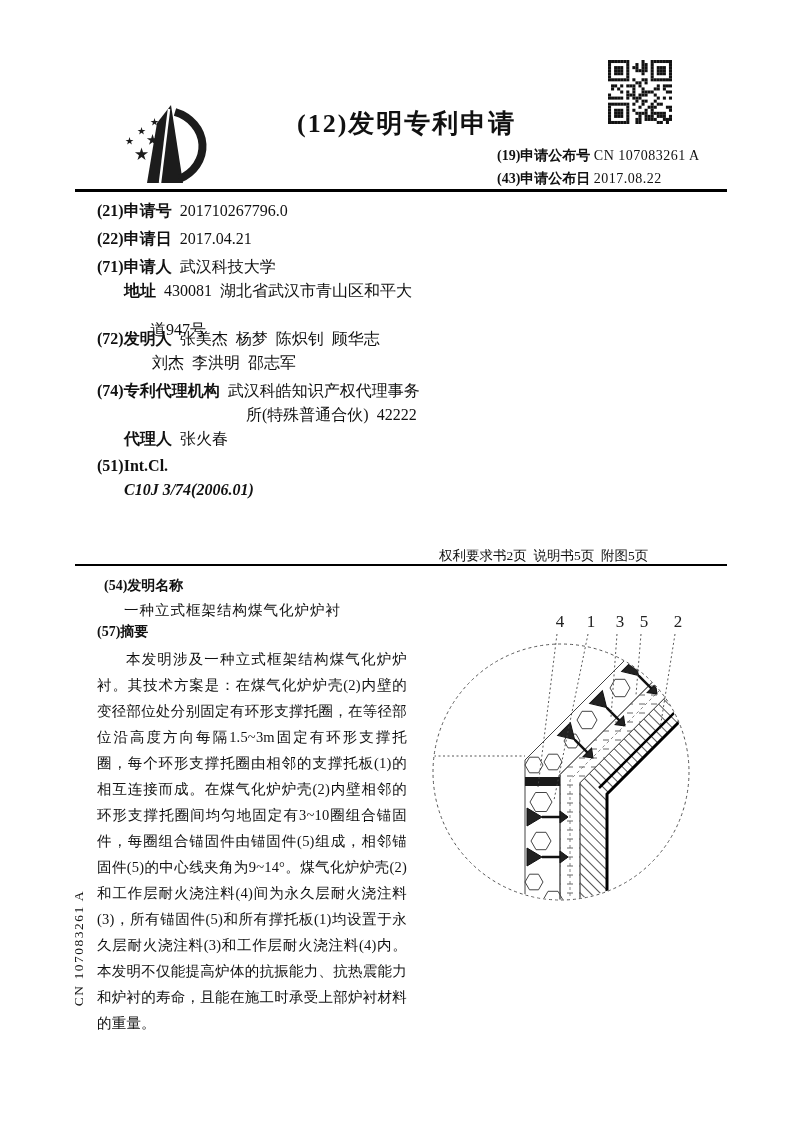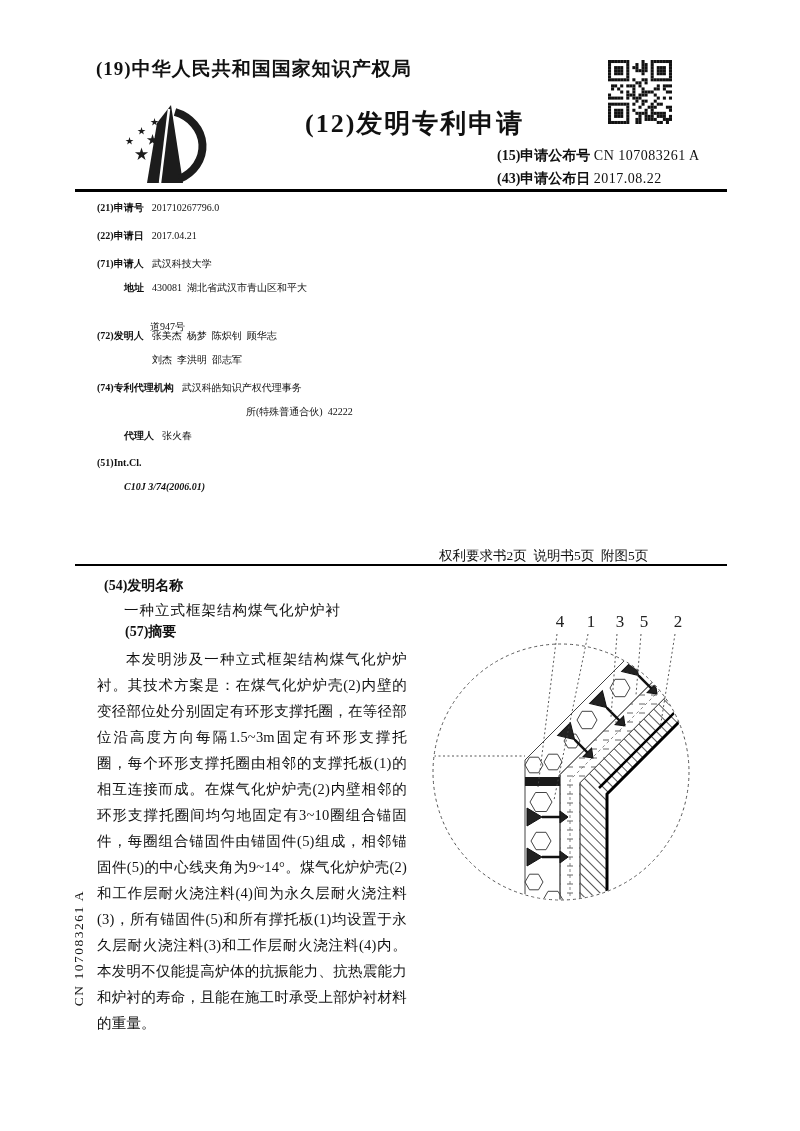--- a/index.html
+++ b/index.html
@@ -4,47 +4,46 @@
 <style>
   html,body{margin:0;padding:0;background:#888;}
   .page{
     position:relative;width:800px;height:1131px;margin:0 auto;
     background:#ffffff;overflow:hidden;
     font-family:"Liberation Serif","DejaVu Serif",serif;color:#111;
   }
   .abs{position:absolute;}
   .pre{white-space:pre;}
   .office{font-size:19px;font-weight:bold;letter-spacing:1px;}
-  .doctype{font-size:26px;font-weight:bold;letter-spacing:2px;margin-left:8px;}
+  .doctype{font-size:26px;font-weight:bold;letter-spacing:2px;}
   .publine{font-size:14px;white-space:pre;}
   .publine .lbl{font-weight:bold;}
   .publine .val{letter-spacing:0.5px;}
   .rule{background:#000;}
-  .row{font-size:10px;white-space:pre;}
+  .row{font-size:16px;white-space:pre;}
   .row .lbl{font-weight:bold;}
   .row .val{margin-left:8px;}
   .pages{font-size:13.5px;text-align:center;white-space:pre;}
   .sec-lbl{font-size:14px;font-weight:bold;}
   .inv-title{font-size:14.5px;letter-spacing:1px;}
   .abstract{
     width:310px;font-size:14.5px;line-height:26px;
     text-align:justify;text-indent:2em;letter-spacing:0.2px;
   }
   .sidecode{
     width:130px;height:16px;transform:rotate(-90deg);
     font-size:13.5px;letter-spacing:1.5px;text-align:center;
   }
   .ital{font-style:italic;font-weight:bold;}
 </style>
 </head>
 <body>
 
 <div class="page">
 
-  <div class="abs office" style="left:96px;top:56px;">(19)中华人民共和国国家知识产权局</div>
 
   <svg class="abs" style="left:112px;top:96px;" width="120" height="96" viewBox="0 0 120 96">
     <polygon points="45,27 59,9 71,87 35,87" fill="#1c1c1c"></polygon>
     <line x1="57" y1="13" x2="48" y2="87" stroke="#ffffff" stroke-width="2.5"></line>
     <path d="M63,16 A40,36 0 0 1 67,83" fill="none" stroke="#1c1c1c" stroke-width="8"></path>
     <text x="38" y="29" font-size="9" fill="#1c1c1c">★</text>
     <text x="25" y="38" font-size="9" fill="#1c1c1c">★</text>
     <text x="13" y="48" font-size="9" fill="#1c1c1c">★</text>
     <text x="34" y="48" font-size="13" fill="#1c1c1c">★</text>
     <text x="22" y="63" font-size="15" fill="#1c1c1c">★</text>
@@ -263,21 +262,21 @@
       <rect x="18" y="57" width="3" height="3" fill="#111"></rect>
       <rect x="0" y="60" width="3" height="3" fill="#111"></rect>
       <rect x="3" y="60" width="3" height="3" fill="#111"></rect>
       <rect x="6" y="60" width="3" height="3" fill="#111"></rect>
       <rect x="9" y="60" width="3" height="3" fill="#111"></rect>
       <rect x="12" y="60" width="3" height="3" fill="#111"></rect>
       <rect x="15" y="60" width="3" height="3" fill="#111"></rect>
       <rect x="18" y="60" width="3" height="3" fill="#111"></rect>
     </svg>
 
-  <div class="abs publine" style="left:497px;top:147px;"><span class="lbl">(15)申请公布号</span><span> </span><span class="val">CN 107083261 A</span></div>
+  <div class="abs publine" style="left:497px;top:147px;"><span class="lbl">(19)申请公布号</span><span> </span><span class="val">CN 107083261 A</span></div>
   <div class="abs publine" style="left:497px;top:170px;"><span class="lbl">(43)申请公布日</span><span> </span><span class="val">2017.08.22</span></div>
 
   <div class="abs rule" style="left:75px;top:189px;width:652px;height:2.5px;"></div>
 
   <div class="abs row" style="left:97px;top:201px;"><span class="lbl">(21)申请号</span><span class="val">201710267796.0</span></div>
 
   <div class="abs row" style="left:97px;top:229px;"><span class="lbl">(22)申请日</span><span class="val">2017.04.21</span></div>
 
   <div class="abs row" style="left:97px;top:257px;"><span class="lbl">(71)申请人</span><span class="val">武汉科技大学</span></div>
   <div class="abs row" style="left:124px;top:281px;"><span class="lbl">地址</span><span class="val pre">430081  湖北省武汉市青山区和平大</span></div>
@@ -292,21 +291,21 @@
 
   <div class="abs row" style="left:97px;top:457px;"><span class="lbl">(51)Int.Cl.</span></div>
   <div class="abs row ital" style="left:124px;top:481px;font-style:italic;"><span>C10J 3/74(2006.01)</span></div>
 
   <div class="abs pages" style="left:380px;top:547px;width:327px;">权利要求书2页  说明书5页  附图5页</div>
 
   <div class="abs rule" style="left:75px;top:564px;width:652px;height:2px;"></div>
 
   <div class="abs sec-lbl" style="left:104px;top:577px;">(54)发明名称</div>
   <div class="abs inv-title" style="left:124px;top:601px;">一种立式框架结构煤气化炉炉衬</div>
-  <div class="abs sec-lbl" style="left:97px;top:623px;margin-left:28px;">(57)摘要</div>
+  <div class="abs sec-lbl" style="left:97px;top:623px;">(57)摘要</div>
   <div class="abs abstract" style="left:97px;top:646px;">本发明涉及一种立式框架结构煤气化炉炉衬。其技术方案是：在煤气化炉炉壳(2)内壁的变径部位处分别固定有环形支撑托圈，在等径部位沿高度方向每隔1.5~3m固定有环形支撑托圈，每个环形支撑托圈由相邻的支撑托板(1)的相互连接而成。在煤气化炉炉壳(2)内壁相邻的环形支撑托圈间均匀地固定有3~10圈组合锚固件，每圈组合锚固件由锚固件(5)组成，相邻锚固件(5)的中心线夹角为9~14°。煤气化炉炉壳(2)和工作层耐火浇注料(4)间为永久层耐火浇注料(3)，所有锚固件(5)和所有撑托板(1)均设置于永久层耐火浇注料(3)和工作层耐火浇注料(4)内。本发明不仅能提高炉体的抗振能力、抗热震能力和炉衬的寿命，且能在施工时承受上部炉衬材料的重量。</div>
 
   <svg class="abs" style="left:421px;top:610px;" width="370" height="320" viewBox="0 0 370 320">
     <defs>
       <clipPath id="figClip">
           <circle cx="140" cy="162" r="127.5"></circle>
         </clipPath>
       <pattern id="pHatch" width="7" height="7" patternUnits="userSpaceOnUse" patternTransform="rotate(-45)">
         <line x1="3.5" y1="0" x2="3.5" y2="7" stroke="#555" stroke-width="1"></line>
       </pattern>

